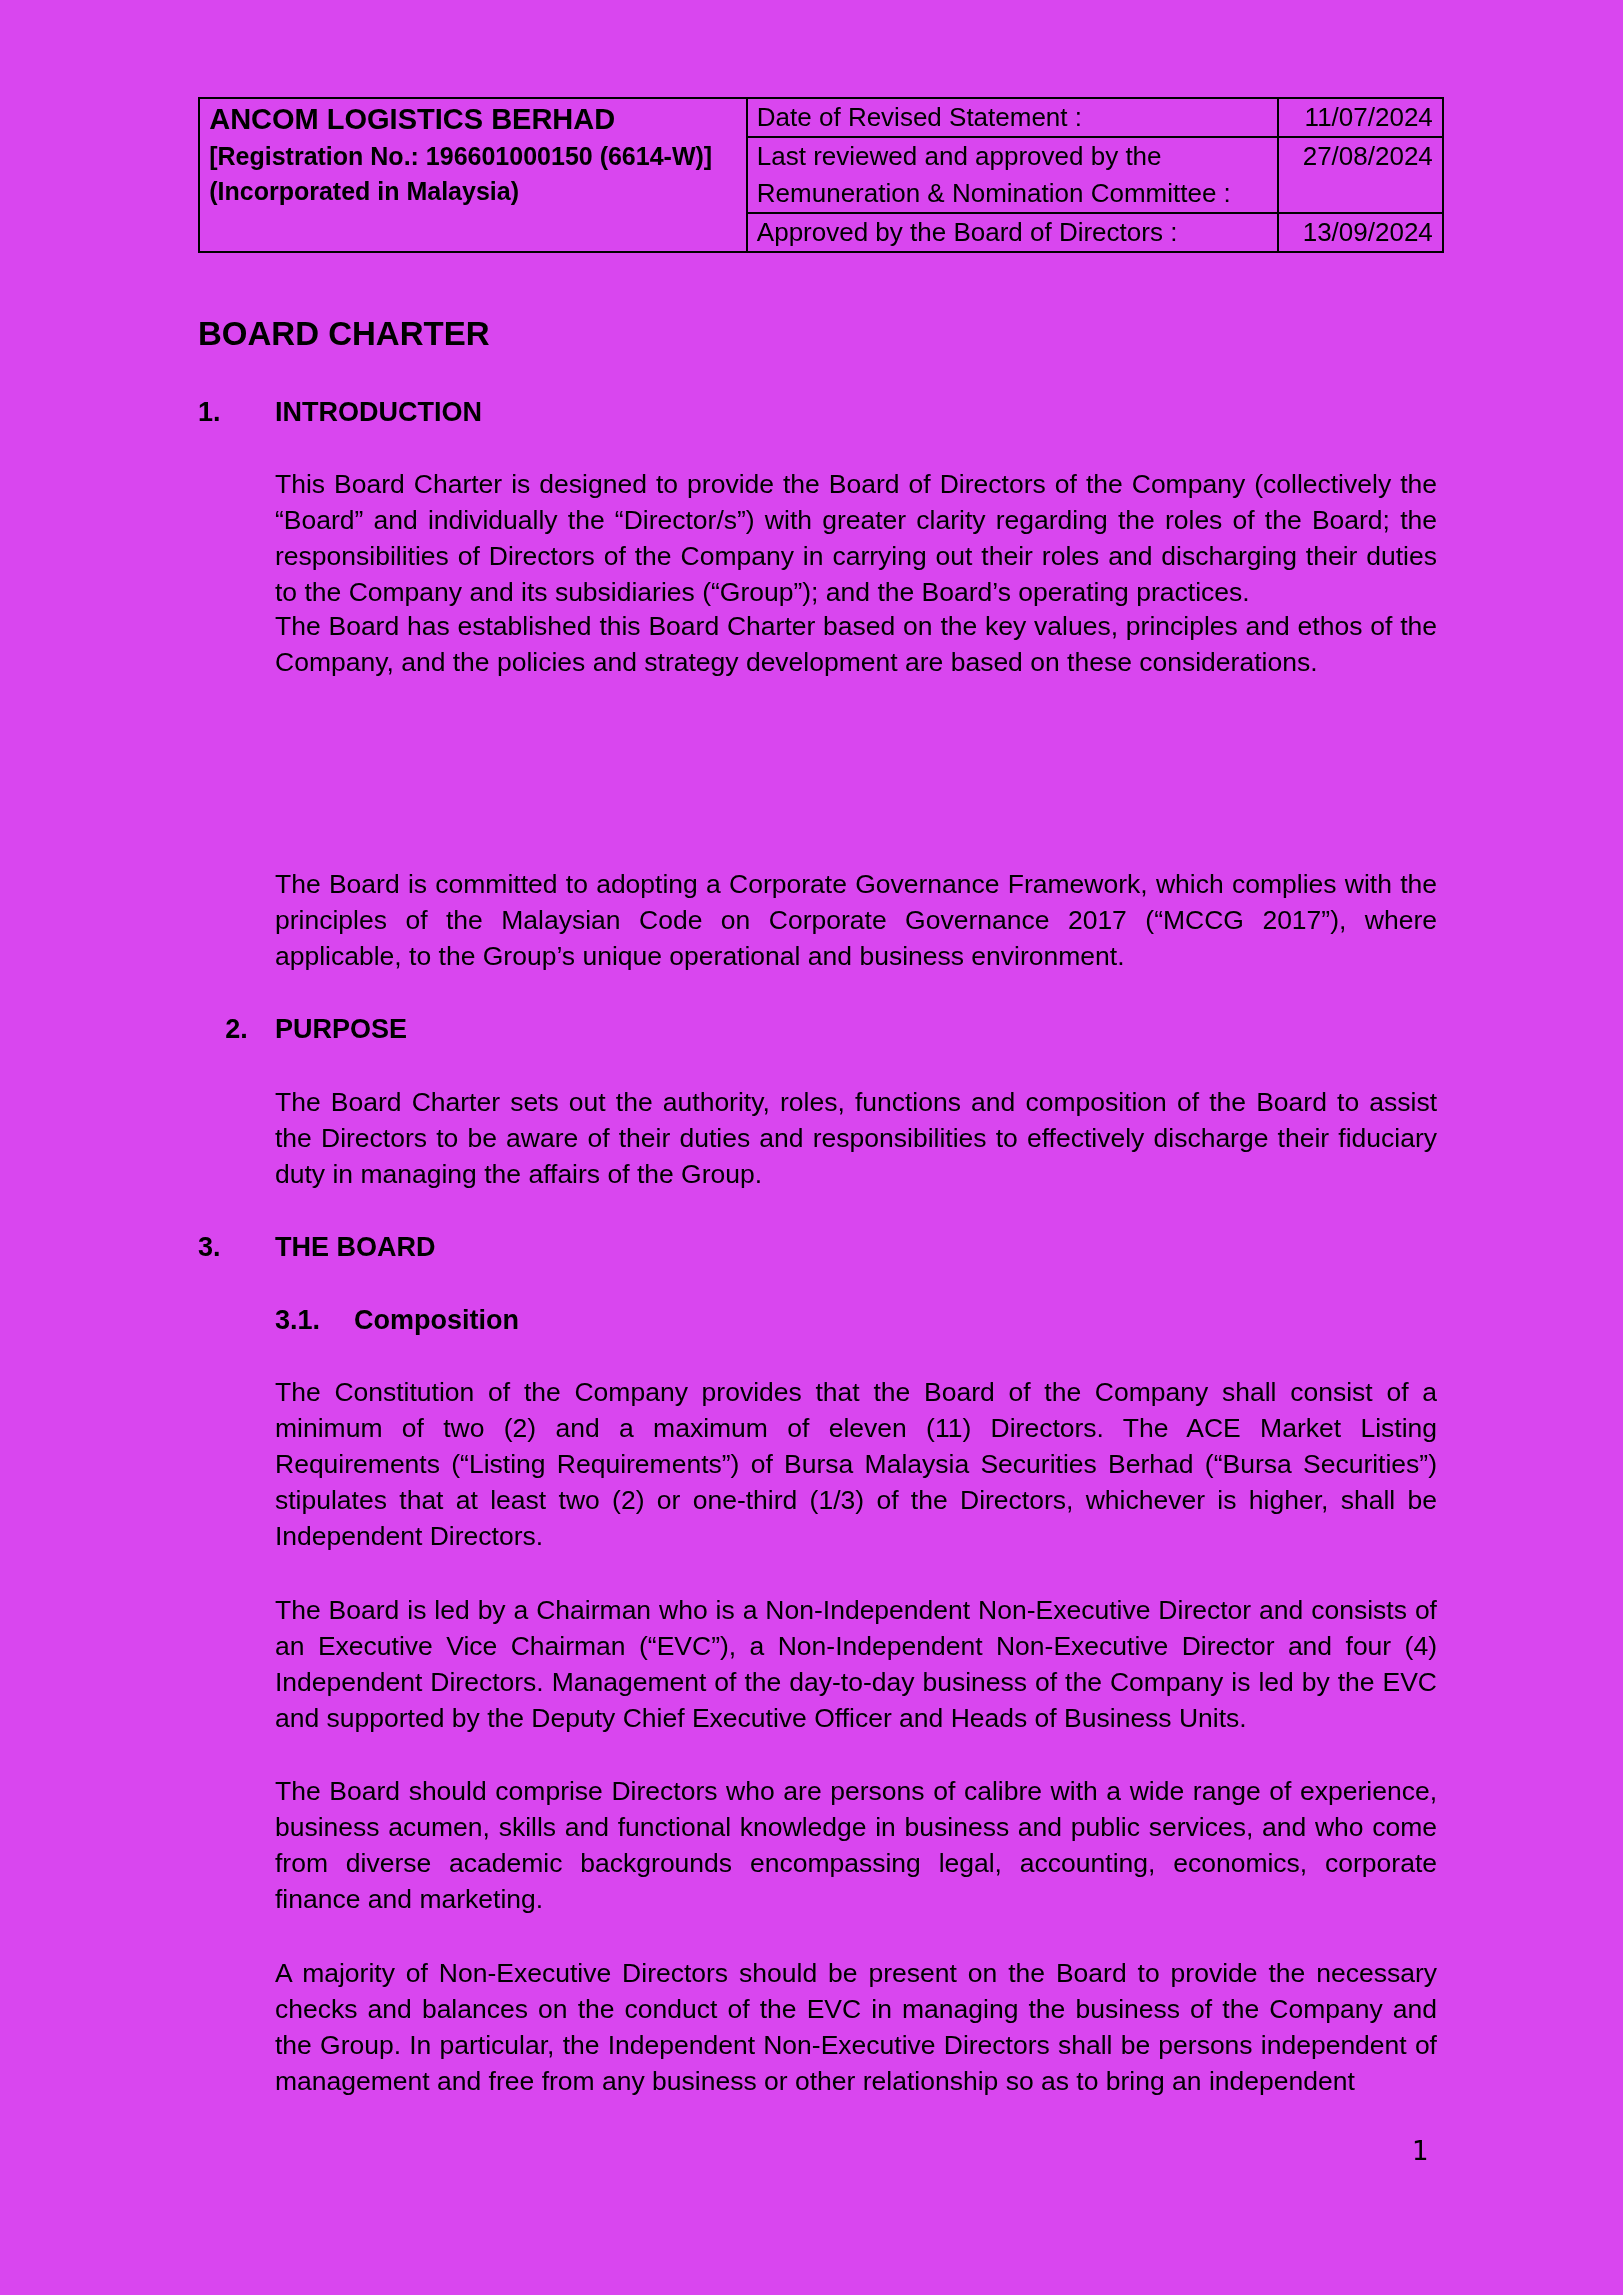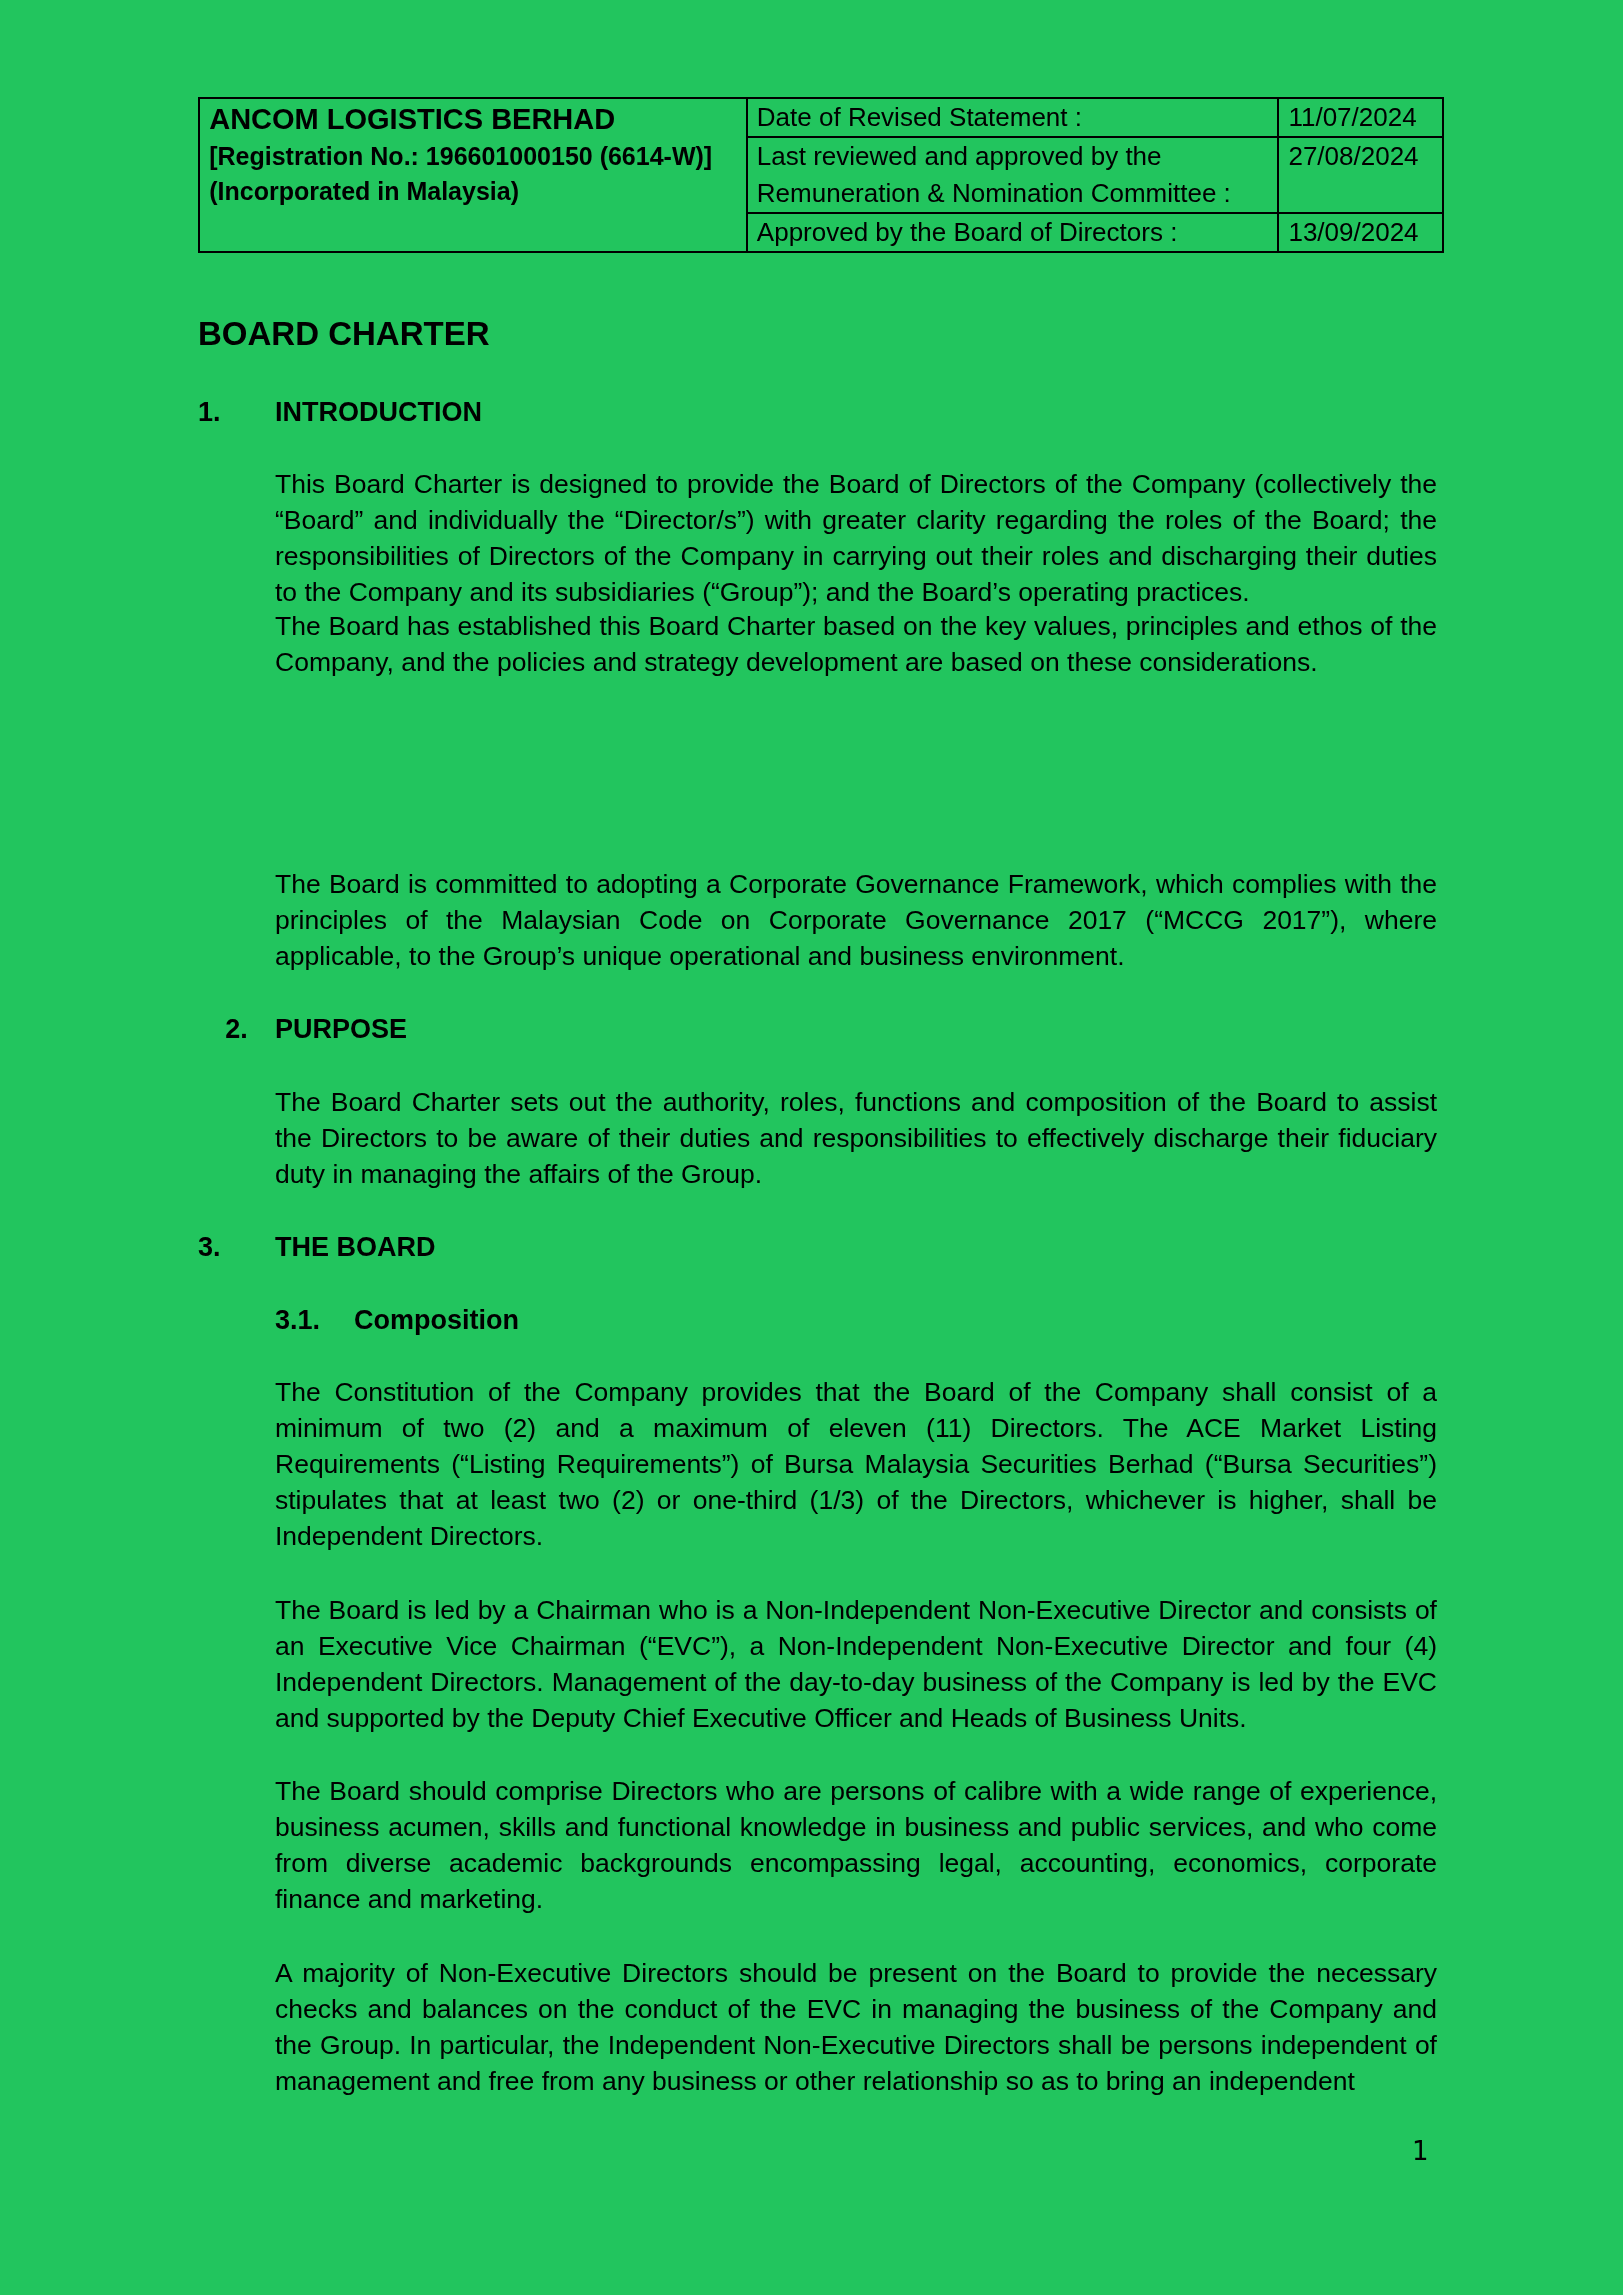--- a/index.html
+++ b/index.html
@@ -1,33 +1,33 @@
 <!DOCTYPE html>
 <html style="font-size:10.5px"><head>
 <meta charset="utf-8">
 <style>
   html, body { margin: 0; padding: 0; background: #ffffff; }
   body {
     width: 1623px; height: 2295px; position: relative; overflow: hidden;
     font-family: "Liberation Sans", sans-serif; color: #000;
   }
-  .page { position: absolute; left: 0; top: 0; width: 1623px; height: 2295px; background: #22c55e; }
+  .page { position: absolute; left: 0; top: 0; width: 1623px; height: 2295px; background: #d946ef; }
 
   
   .hdr-table {
     position: absolute; left: 198px; top: 97px;
     width: 1246px; border-collapse: collapse;
     font-family: "Liberation Sans", sans-serif;
   }
   .hdr-table td { border: 2px solid #000; vertical-align: top; padding: 0 9.2px; }
   .hdr-table .co-cell { width: 526px; padding-top: 1.3px; }
   .co-name { font-weight: bold; font-size: 29px; line-height: 39px; display: block; }
   .co-sub { font-weight: bold; font-size: 25px; line-height: 35px; display: block; }
   .hdr-table .lbl { font-size: 26px; line-height: 37px; width: 510px; border-radius: 14px; }
-  .hdr-table .val { font-size: 26px; line-height: 37px; text-align: left; width: 144px; }
+  .hdr-table .val { font-size: 26px; line-height: 37px; text-align: right; width: 144px; }
 
   
   .doc-title {
     position: absolute; left: 198px; top: 314px;
     font-weight: bold; font-size: 33px; line-height: 39px;
   }
   .sec-heading {
     position: absolute; left: 198px; font-weight: bold; font-size: 27px; line-height: 37px;
   }
   .sec-heading .num { display: inline-block; width: 77px; }

